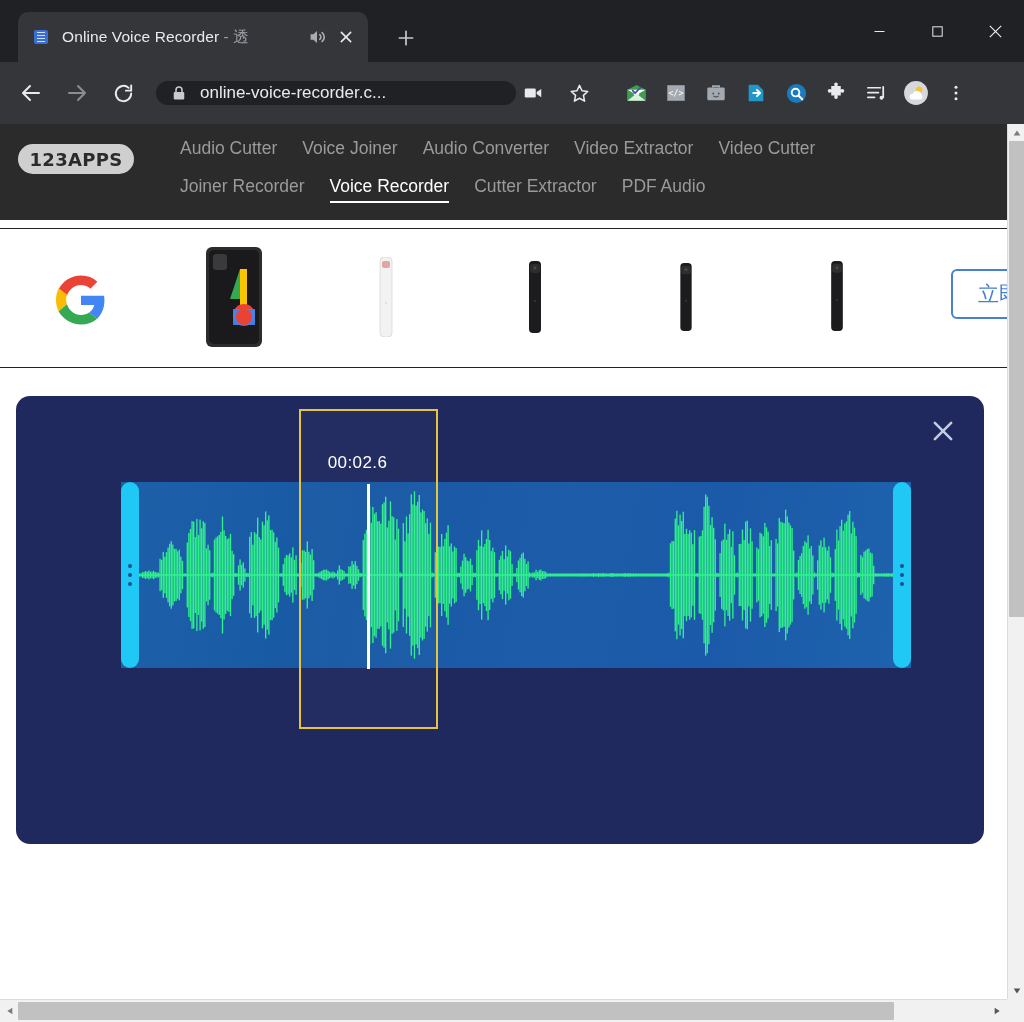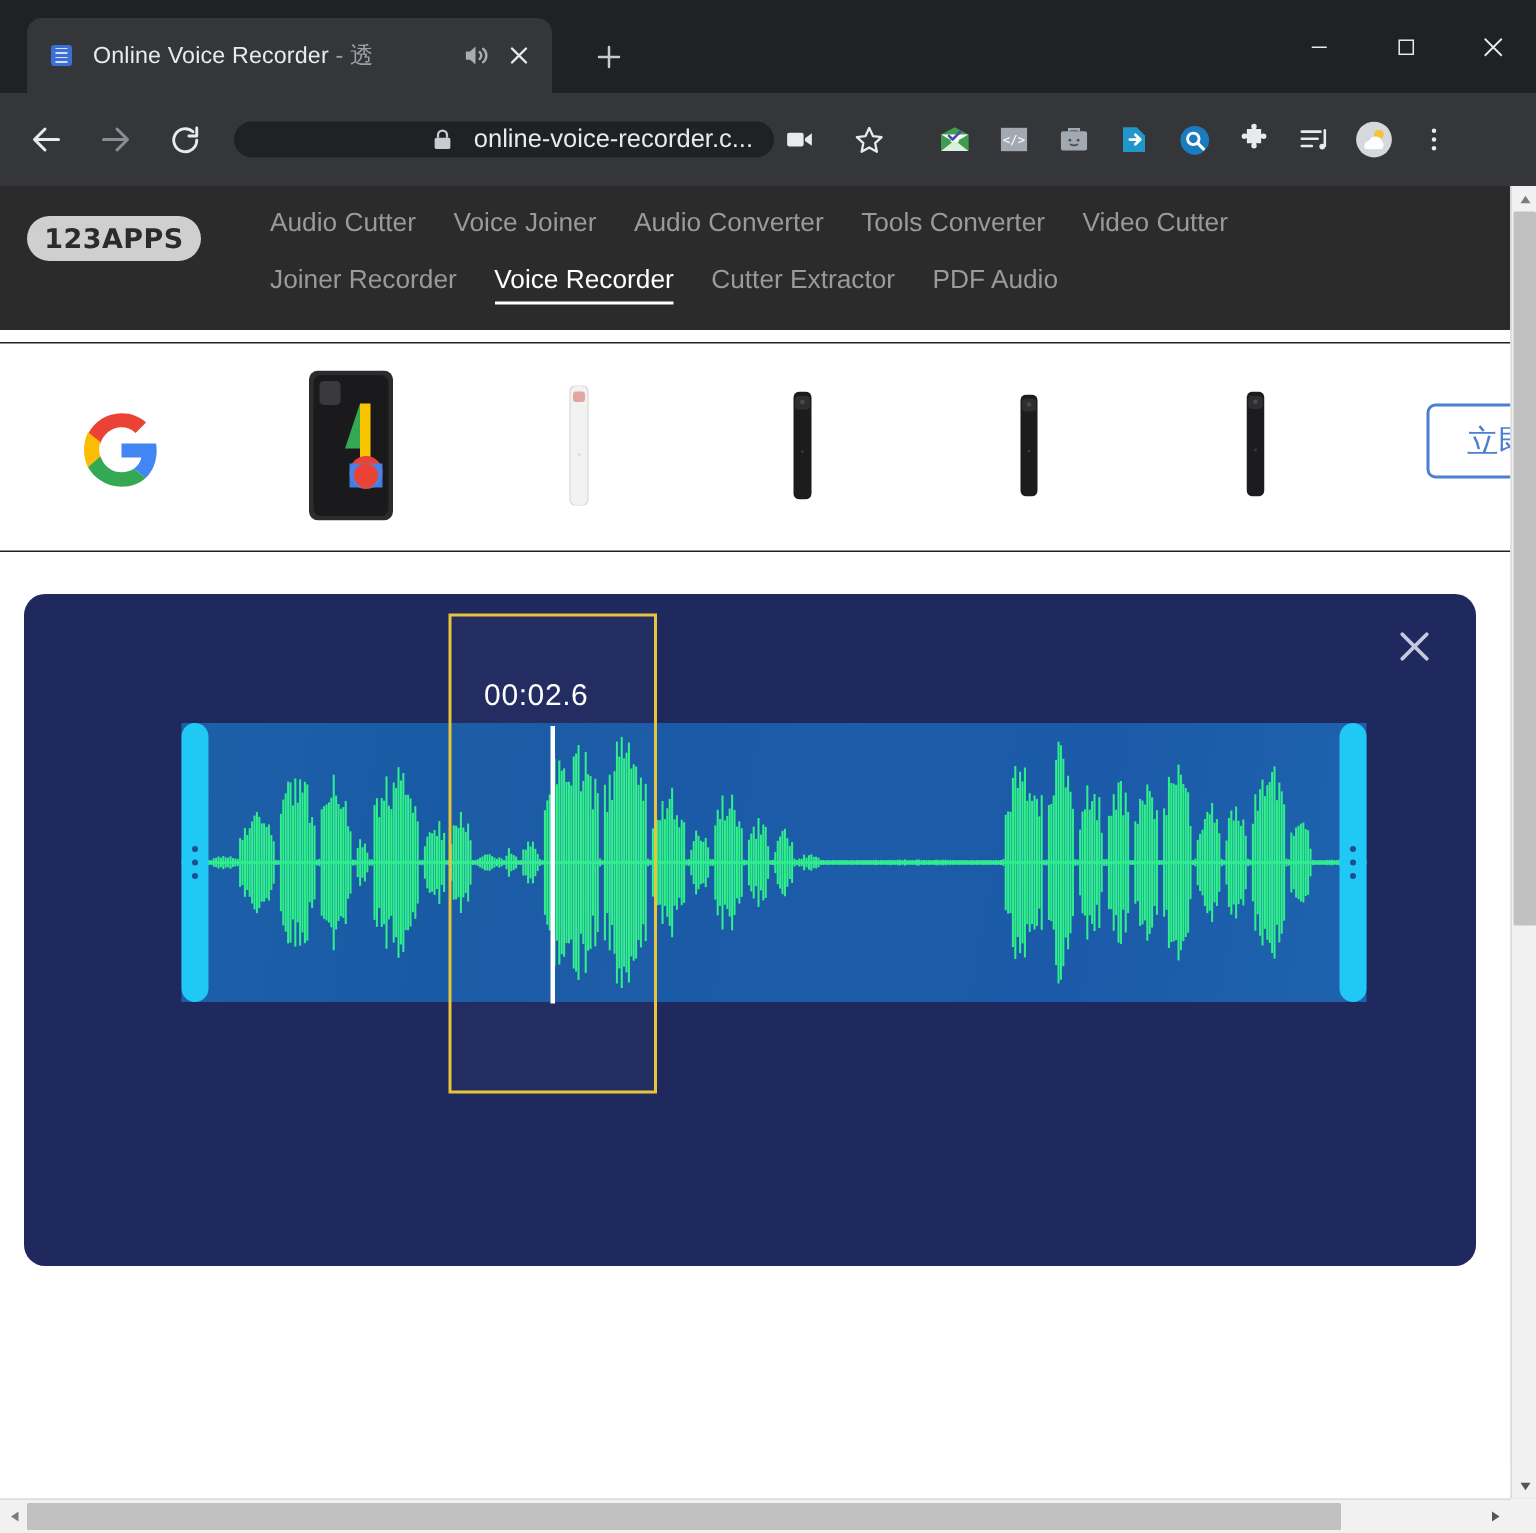--- a/index.html
+++ b/index.html
@@ -4,21 +4,21 @@
 <style>
   * { margin:0; padding:0; box-sizing:border-box; }
   html,body{ width:1024px; height:1022px; overflow:hidden; }
   body{
     font-family:"Liberation Sans", sans-serif;
     background:#ffffff;
     -webkit-font-smoothing:antialiased;
   }
 
   
-  .browser{ width:1024px; height:1022px; position:relative; background:#f0abfc; }
+  .browser{ width:1024px; height:1022px; position:relative; background:#4d7c0f; }
 
   .titlebar{
     height:62px; background:#202124; position:relative;
   }
   .tab{
     position:absolute; left:18px; top:12px; width:350px; height:50px;
     background:#35363a; border-radius:10px 10px 0 0;
     display:flex; align-items:center; padding:0 10px 0 14px;
   }
   .tab-favicon{
@@ -49,21 +49,21 @@
   }
   .wincontrols div{ width:58px; height:62px; display:flex; align-items:center; justify-content:center; }
 
   .toolbar{
     height:62px; background:#35363a; display:flex; align-items:center; padding:0 8px;
     position:relative;
   }
   .nav-ico{ width:42px; height:42px; display:flex; align-items:center; justify-content:center; flex:0 0 42px; margin:0 2px; }
   .omnibox{
     flex:0 0 auto; width:360px; height:24px; background:#202124; border-radius:20px;
-    display:flex; align-items:center; padding:0 14px; margin-left:10px;justify-content:flex-end;
+    display:flex; align-items:center; padding:0 14px; margin-left:10px;
   }
   .omnibox .lock{ width:18px; height:18px; margin-right:12px; flex:0 0 18px; }
   .omnibox .url{ color:#e8eaed; font-size:17px; white-space:nowrap; overflow:hidden; }
   .omni-right{ display:flex; align-items:center; margin-left:-6px; }
   .ext-icons{ display:flex; align-items:center; margin-left:14px; }
   .ext{ width:40px; height:40px; display:flex; align-items:center; justify-content:center; flex:0 0 40px; }
 
   
   .viewport{
     position:absolute; left:0; top:124px; width:1007px; height:875px;
@@ -138,21 +138,21 @@
   .selection{
     position:absolute; left:283px; top:13px; width:139px; height:320px;
     border:2px solid #e8c43c; z-index:5; background:rgba(255,255,255,0.02);
   }
   .playhead{
     position:absolute; left:351px; top:88px; width:3px; height:185px;
     background:#ffffff; z-index:6;
   }
   .cursor-time{
     position:absolute; left:283px; top:57px; width:117px; text-align:center;
-    color:#ffffff; font-size:20px; z-index:7; letter-spacing:.4px;
+    color:#ffffff; font-size:17px; z-index:7; letter-spacing:.4px;
   }
 
   
   .features{ position:absolute; left:0; top:850px; width:1007px; height:150px; background:#fff; }
   .feat{ position:absolute; text-align:center; }
   .feat .ficon{ height:62px; display:flex; align-items:center; justify-content:center; }
 
   
   .vsb{
     position:absolute; right:0; top:124px; width:17px; height:875px;
@@ -326,21 +326,21 @@
     </div>
   </div>
 
   <div class="viewport">
 
     <div class="sitehead">
       <div class="navlinks" id="navlinks">
           <div class="navlink">Audio Cutter</div>
           <div class="navlink">Voice Joiner</div>
           <div class="navlink">Audio Converter</div>
-          <div class="navlink">Tools Converter</div>
+          <div class="navlink">Video Extractor</div>
           <div class="navlink">Video Cutter</div>
           <div class="navlink">Joiner Recorder</div>
           <div class="navlink active">Voice Recorder</div>
           <div class="navlink">Cutter Extractor</div>
           <div class="navlink">PDF Audio</div>
         </div>
     </div>
     <div class="brand" style="top:20px;">123APPS</div>
 
     <div class="ad">

